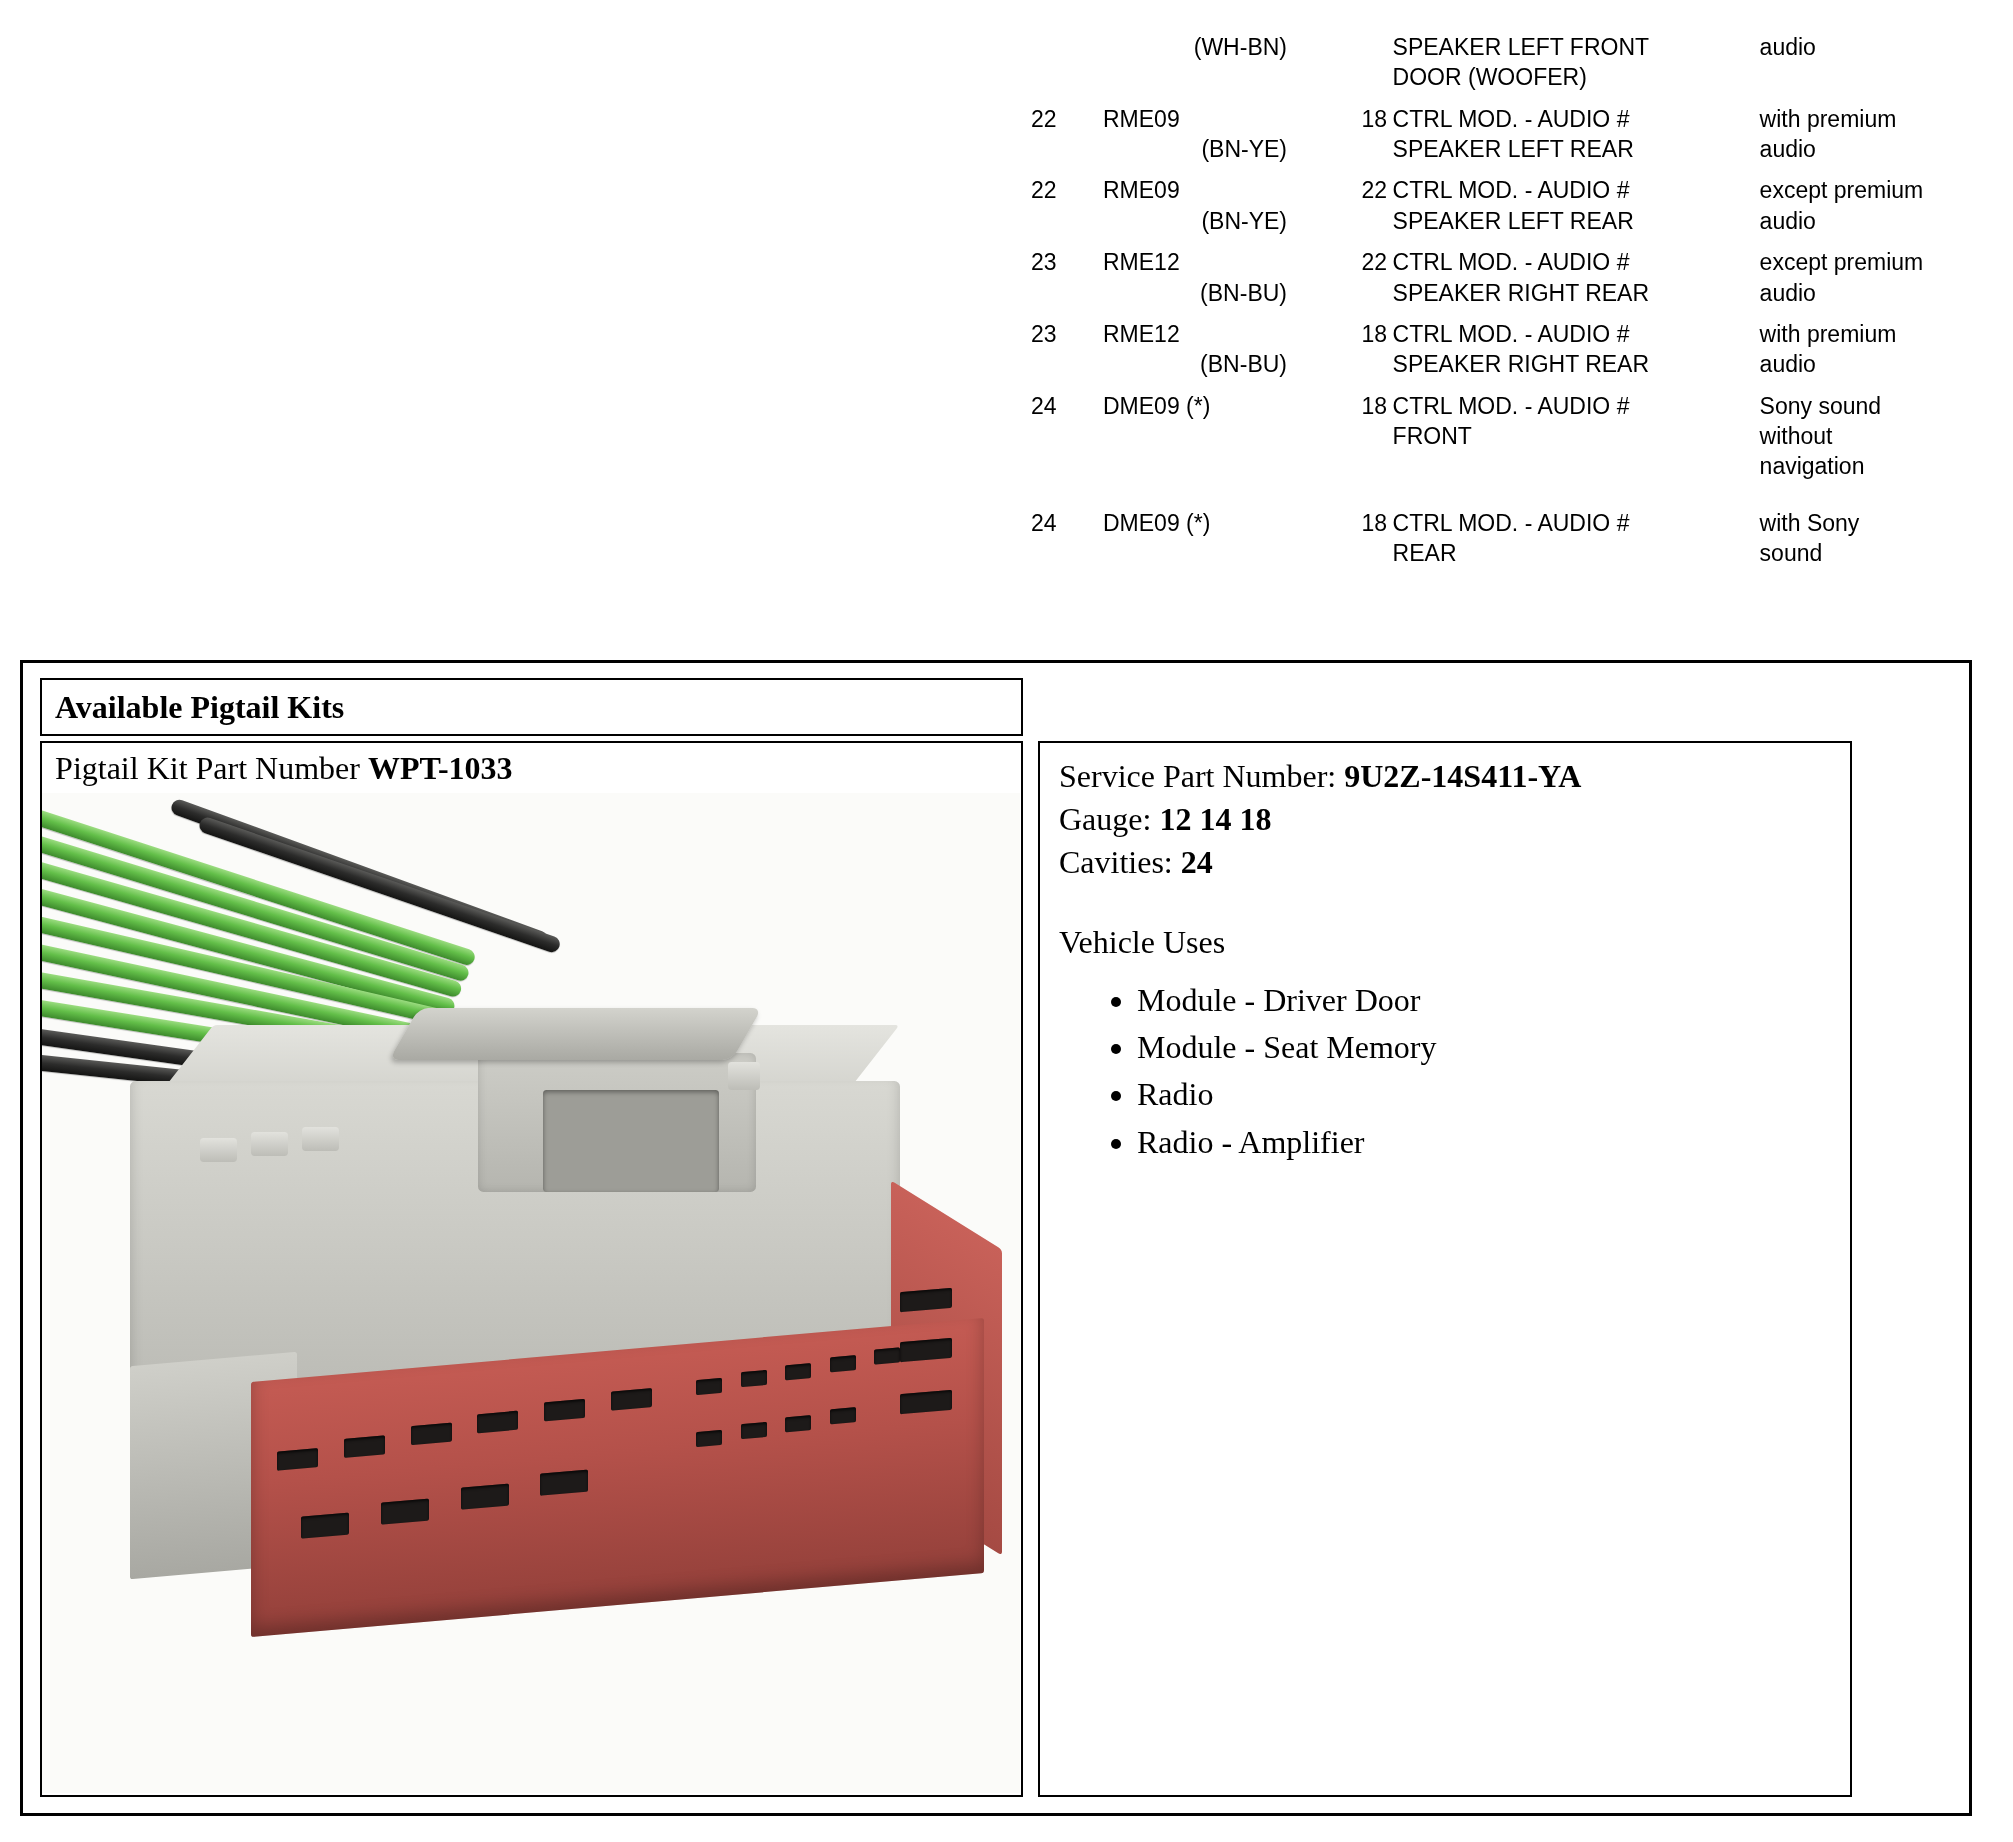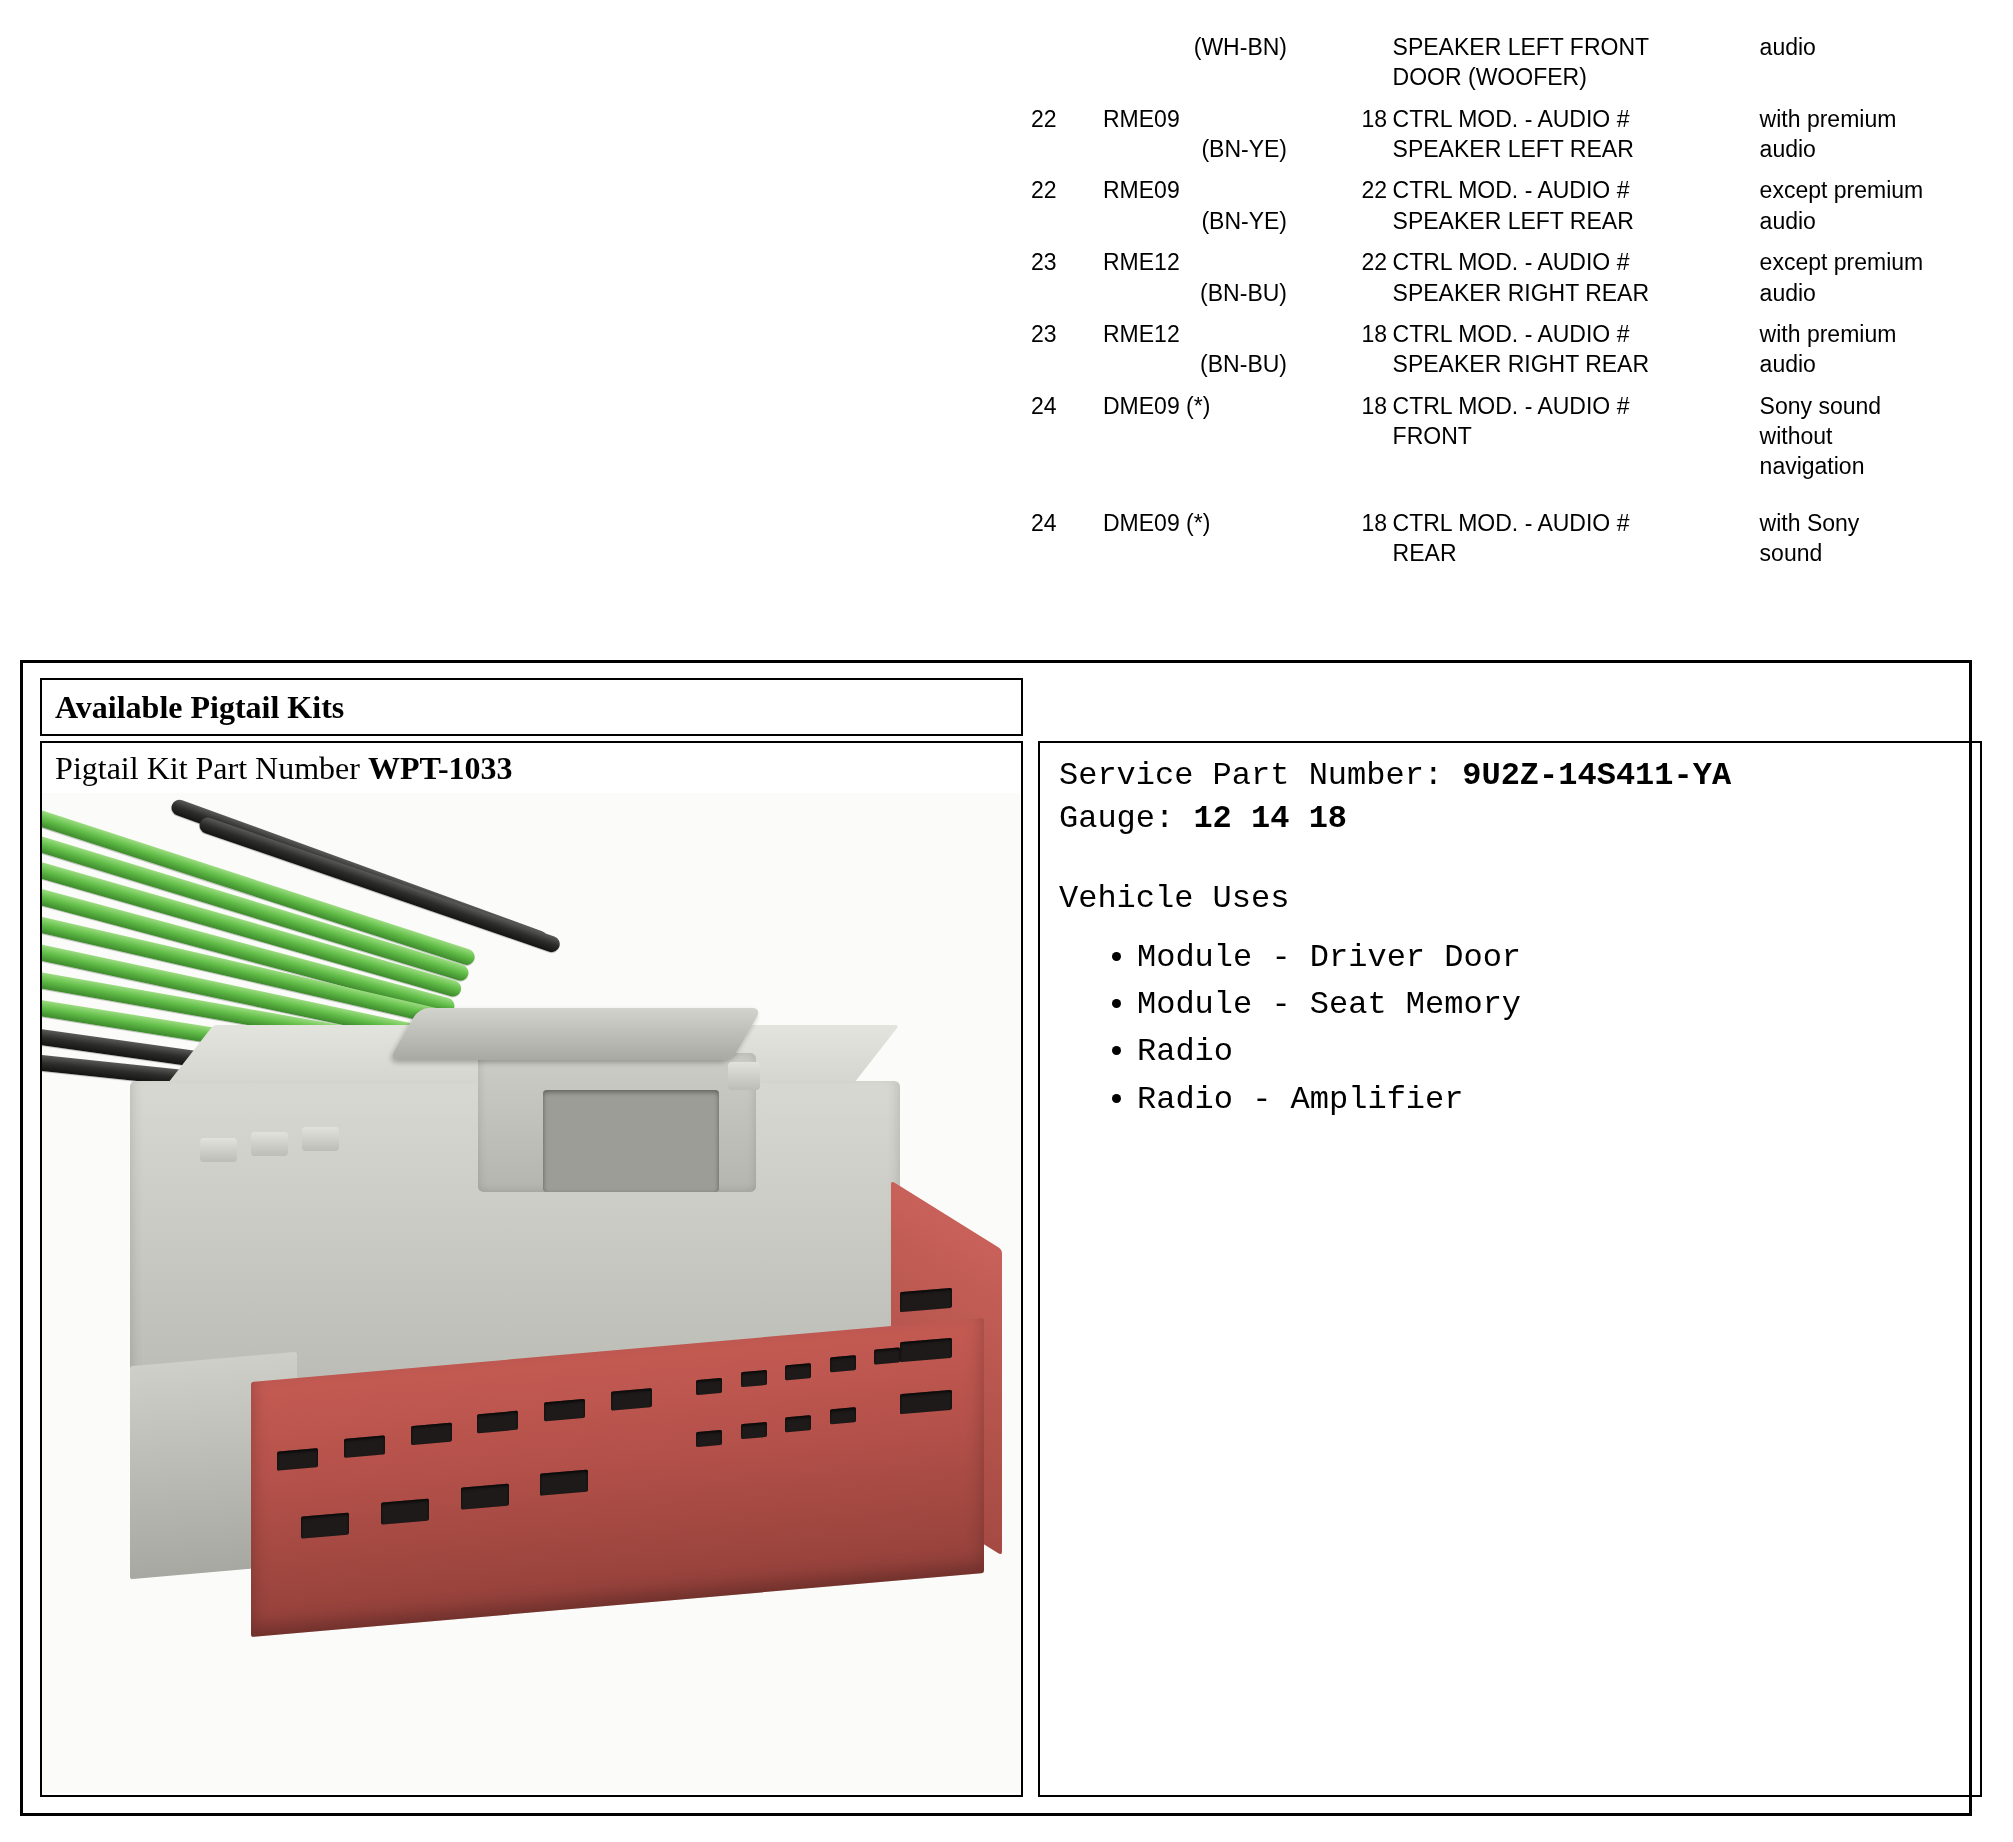--- a/index.html
+++ b/index.html
@@ -113,26 +113,25 @@
     font-size: 32px;
     white-space: nowrap;
     text-align: right;
   }
   .kit-left-title b { font-weight: bold; }
 
   .kit-right {
     position: absolute;
     left: 1015px;
     top: 78px;
-    width: 944px;
+    width: 814px;
     height: 1056px;
     border: 2.8px solid #000;
     box-sizing: border-box;
     padding: 13px 18.6px;
-    font-family: Liberation Mono, monospace;
   }
   .kit-right p {
     margin: 0 0 1.9px 0;
     font-size: 32px;
     line-height: 1.28;
   }
   .kit-right p b { font-weight: bold; }
   .vehicle-uses {
     margin-top: 39px !important;
     font-size: 32px;
@@ -461,20 +460,23 @@
     </div>
   </div>
 
   <div class="kit-right">
     <p>
       <span>Service Part Number: </span><b>9U2Z-14S411-YA</b>
     </p>
     <p>
       <span>Gauge: </span><b>12 14 18</b>
     </p>
+    <p>
+      <span>Cavities: </span><b>24</b>
+    </p>
 
     <p class="vehicle-uses">Vehicle Uses</p>
 
     <ul class="uses-list">
       <li>Module - Driver Door</li>
       <li>Module - Seat Memory</li>
       <li>Radio</li>
       <li>Radio - Amplifier</li>
     </ul>
   </div>

